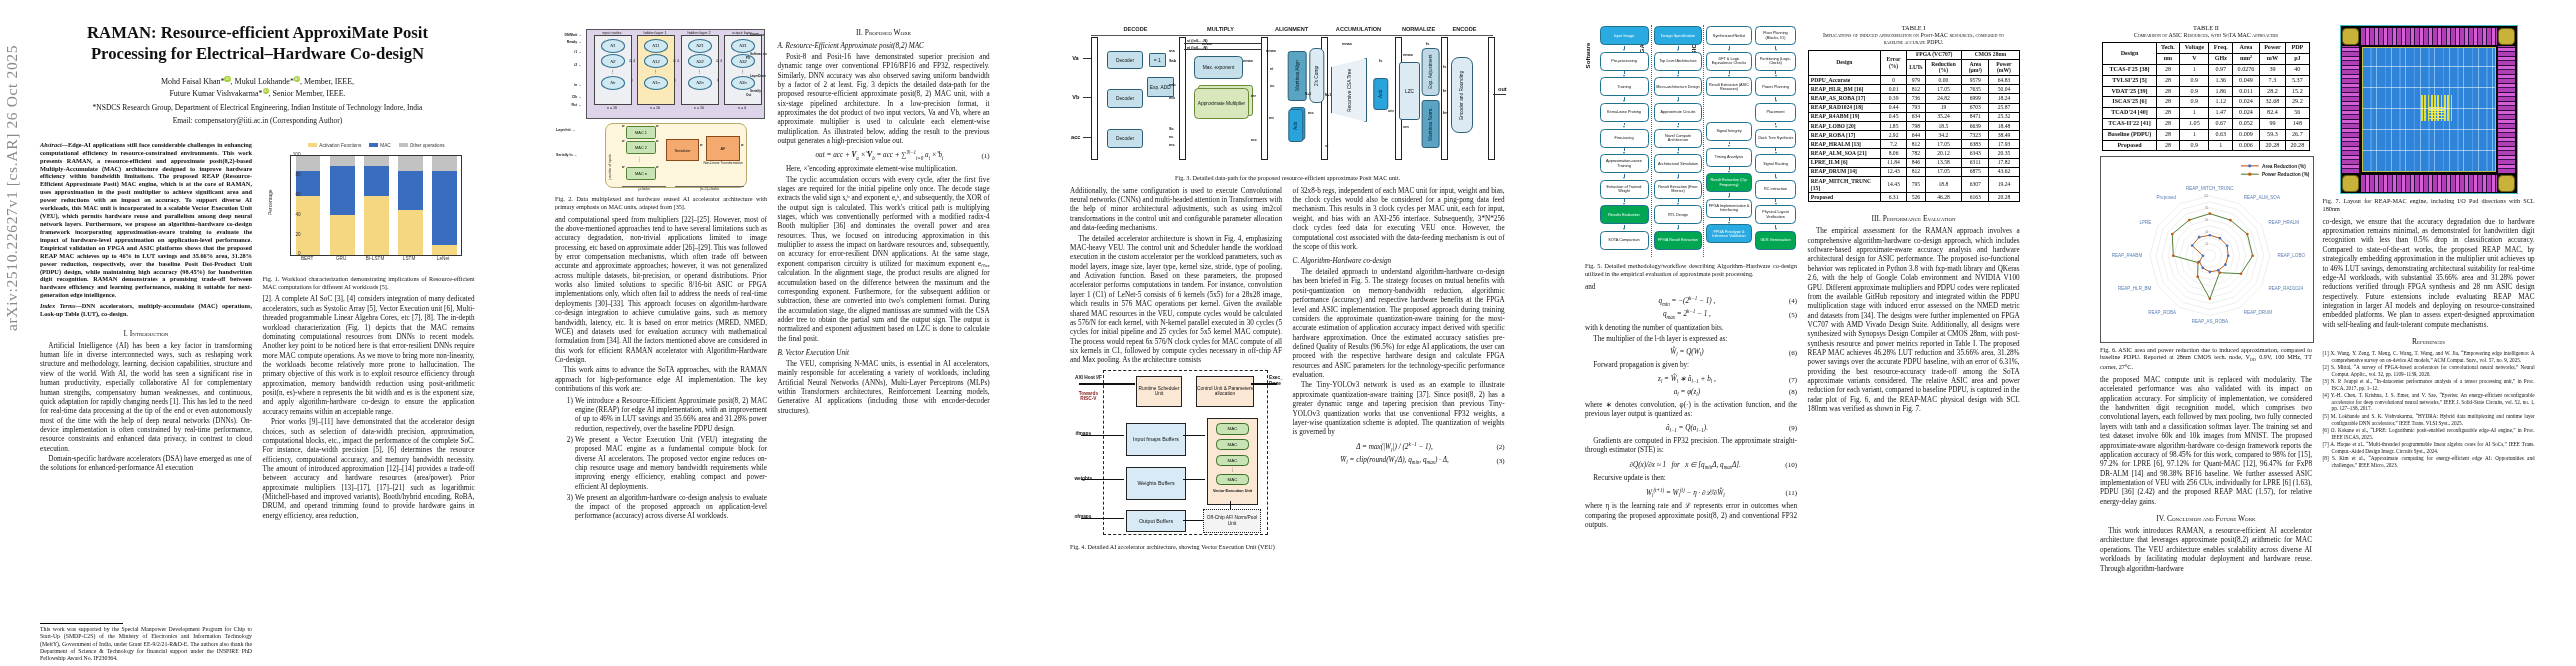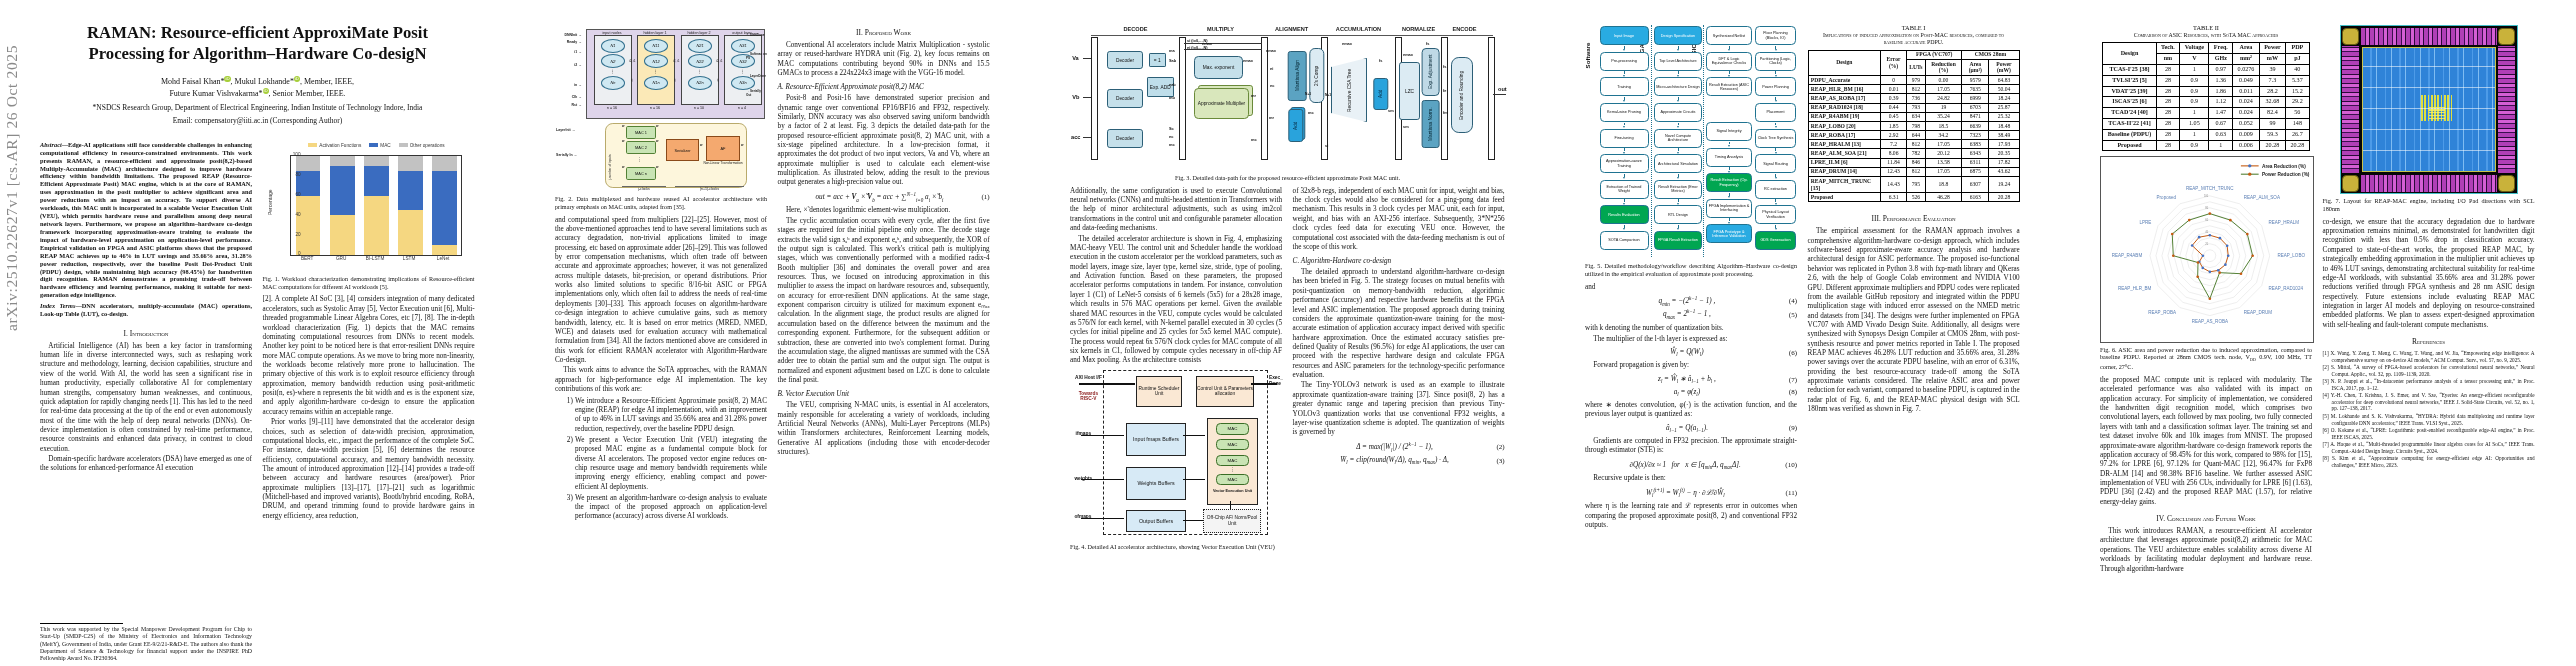--- a/index.html
+++ b/index.html
@@ -131,21 +131,21 @@
 </head>
 <body>
 
 <div class="canvas">
   <div class="watermark">arXiv:2510.22627v1  [cs.AR]  26 Oct 2025</div>
 
   <section class="page">
     <div class="titleblock">
       <div class="ptitle">
         <span>RAMAN: Resource-efficient ApproxiMate Posit</span><br>
-        <span>Processing for Algorithm–Hardware Co-desigN</span>
+        <span>Processing for Electrical–Hardware Co-desigN</span>
       </div>
       <div class="authors">
         <div>
           <span>Mohd Faisal Khan*</span><span class="orcid">iD</span><span>, Mukul Lokhande*</span><span class="orcid">iD</span><span>, Member, IEEE,</span>
         </div>
         <div>
           <span>Future Kumar Vishvakarma*</span><span class="orcid">iD</span><span>, Senior Member, IEEE.</span>
         </div>
         <div class="affil">*NSDCS Research Group, Department of Electrical Engineering, Indian Institute of Technology Indore, India</div>
         <div class="affil">Email: compensatory@iiti.ac.in (Corresponding Author)</div>
@@ -313,28 +313,27 @@
           <span class="cnum">2)</span>
             <span class="ctxt">We present a Vector Execution Unit (VEU) integrating the proposed MAC engine as a fundamental compute block for diverse AI accelerators. The proposed vector engine reduces on-chip resource usage and memory bandwidth requirements while improving energy efficiency, enabling compact and power-efficient AI deployments.</span>
         </div>
         <div class="cl" style="margin:1.7px 0 0 5.6px;font-size:7.2px;line-height:1.3;">
           <span class="cnum">3)</span>
             <span class="ctxt">We present an algorithm-hardware co-design analysis to evaluate the impact of the proposed approach on application-level performance (accuracy) across diverse AI workloads.</span>
         </div>
       </div>
       <div class="col">
         <h2 class="sec" style="margin-top:1.1px;">II. Proposed Work</h2>
-        <p class="body">Conventional AI accelerators include Matrix Multiplication - systolic array or reused-hardware HYDRA unit (Fig. 2), key focus remains on MAC computations contributing beyond 90% in DNNs and 15.5 GMACs to process a 224x224x3 image with the VGG-16 model.</p>
         <h3 class="sub">A. Resource-Efficient Approximate posit(8,2) MAC</h3>
         <p class="body">Posit-8 and Posit-16 have demonstrated superior precision and dynamic range over conventional FP16/BF16 and FP32, respectively. Similarly, DNN accuracy was also observed saving uniform bandwidth by a factor of 2 at least. Fig. 3 depicts the detailed data-path for the proposed resource-efficient approximate posit(8, 2) MAC unit, with a six-stage pipelined architecture. In a low-precision format, it approximates the dot product of two input vectors, Va and Vb, where an approximate multiplier is used to calculate each element-wise multiplication. As illustrated below, adding the result to the previous output generates a high-precision value out.</p>
         <div class="eq">
           <span class="ebody">out = acc + <b>V</b><sub>a</sub> ×̃ <b>V</b><sub>b</sub> = acc + ∑<sup>N−1</sup><sub>i=0</sub> a<sub>i</sub> ×̃ b<sub>i</sub></span>
           <span class="enum">(1)</span>
         </div>
-        <p class="body">Here, ×̃ denotes logarithmic element-wise multiplication.</p>
+        <p class="body">Here, ×̃ encoding approximate element-wise multiplication.</p>
         <p class="body">The cyclic accumulation occurs with every cycle, after the first five stages are required for the initial pipeline only once. The decode stage extracts the valid sign sₐᵇ and exponent eₐᵇ, and subsequently, the XOR of the output sign is calculated. This work's critical path is multiplying stages, which was conventionally performed with a modified radix-4 Booth multiplier [36] and dominates the overall power and area resources. Thus, we focused on introducing approximation in this multiplier to assess the impact on hardware resources and, subsequently, on accuracy for error-resilient DNN applications. At the same stage, exponent comparison circuitry is utilized for maximum exponent eₘₐₓ calculation. In the alignment stage, the product results are aligned for accumulation based on the difference between the maximum and the corresponding exponent. Furthermore, for the subsequent addition or subtraction, these are converted into two's complement format. During the accumulation stage, the aligned mantissas are summed with the CSA adder tree to obtain the partial sum and the output sign. The output is normalized and exponent adjustment based on LZC is done to calculate the final posit.</p>
         <h3 class="sub">B. Vector Execution Unit</h3>
         <p class="body">The VEU, comprising N-MAC units, is essential in AI accelerators, mainly responsible for accelerating a variety of workloads, including Artificial Neural Networks (ANNs), Multi-Layer Perceptrons (MLPs) within Transformers architectures, Reinforcement Learning models, Generative AI applications (including those with encoder-decoder structures).</p>
       </div>
     </div>
   </section>
 
   <section class="page">
     <div style="padding:23px 40px 0;">
       <div class="fig3" id="fig3">

